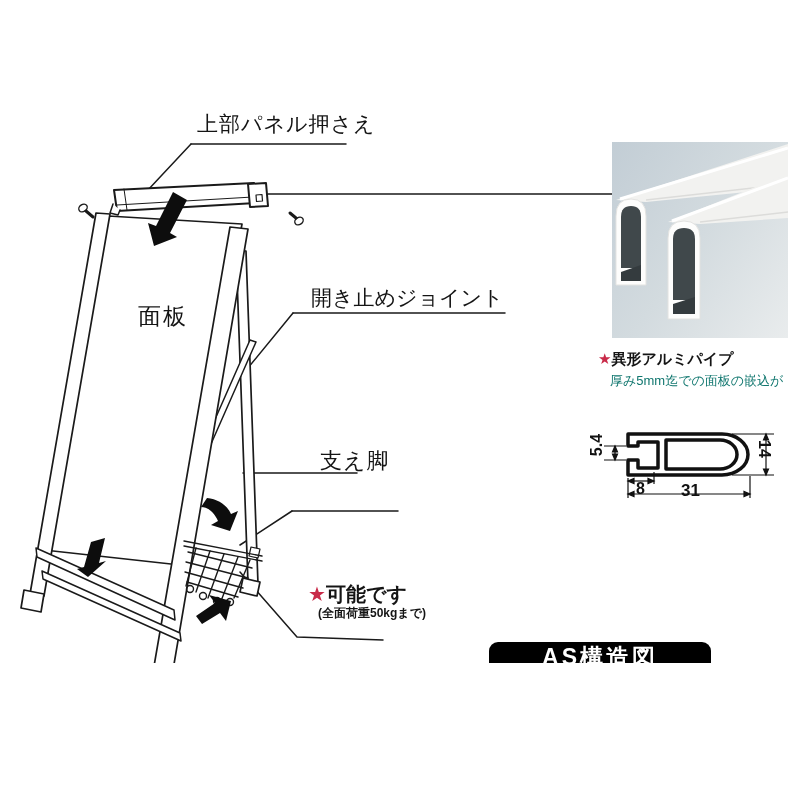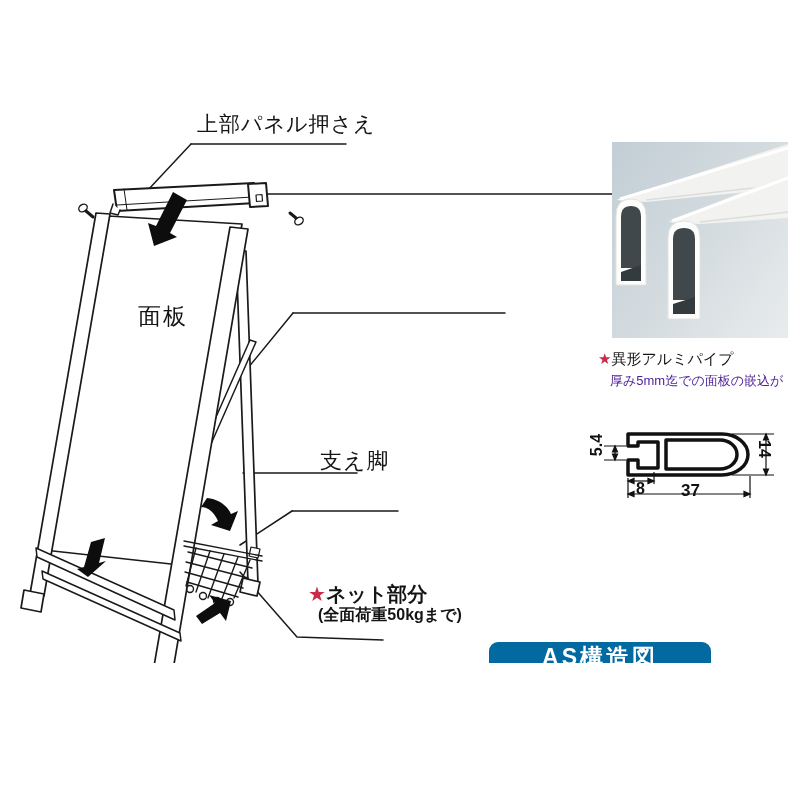--- a/index.html
+++ b/index.html
@@ -7,34 +7,34 @@
          font-family:"Liberation Sans","DejaVu Sans",sans-serif;color:#111;}
   .lay{position:absolute;left:0;top:0;}
   .lbl{position:absolute;white-space:nowrap;color:#141414;}
   .lbl .star{color:#c92b49;}
   #lbl-top-holder{left:197px;top:110px;font-size:21px;letter-spacing:1px;}
   #lbl-panel{left:138px;top:301px;font-size:23px;letter-spacing:2px;}
   #lbl-joint{left:311px;top:284px;font-size:21px;}
   #lbl-support{left:284px;top:446px;font-size:22px;letter-spacing:1px;margin-left:36px;}
   #lbl-bar{left:303px;top:484px;font-size:22px;}
   #lbl-net{left:308px;top:581px;font-size:20px;font-weight:bold;}
-  #lbl-net-note{left:318px;top:605px;font-size:16px;font-weight:bold;}
+  #lbl-net-note{left:318px;top:605px;font-size:12px;font-weight:bold;}
   #photo{position:absolute;left:612px;top:142px;width:176px;height:196px;
          background:linear-gradient(125deg,#c2cdd5 0%,#d3dbdf 50%,#e9eced 100%);}
-  #lbl-pipe-title{left:598px;top:350px;font-size:15px;font-weight:normal;text-align:center;}
+  #lbl-pipe-title{left:598px;top:350px;font-size:15px;font-weight:bold;text-align:center;}
   #pipe-desc{position:absolute;left:610px;top:372px;font-size:13px;line-height:17px;
-             color:#4c1d95;white-space:nowrap;}
+             color:#0f766e;white-space:nowrap;}
   .dim{position:absolute;font-size:16px;font-weight:bold;color:#111;
        font-family:"Liberation Sans","DejaVu Sans",sans-serif;}
   #dim-54{left:586px;top:436px;transform:rotate(-90deg);transform-origin:center;}
   #dim-8{left:636px;top:480px;}
   #dim-37{left:681px;top:481px;font-size:17px;}
   #dim-14{left:755px;top:440px;transform:rotate(90deg);transform-origin:center;}
   #badge{position:absolute;left:489px;top:642px;width:222px;height:31px;
-         background:#0369a1;border-radius:9px;display:flex;align-items:center;justify-content:center;}
+         background:#000000;border-radius:9px;display:flex;align-items:center;justify-content:center;}
   #badge span{color:#fff;font-weight:bold;font-size:23px;letter-spacing:3px;}
 </style>
 </head>
 <body>
 
 <div id="stage">
 
   <svg class="lay" width="800" height="800" viewBox="0 0 800 800">
     <g stroke="#1a1a1a" fill="none" stroke-linecap="round" stroke-linejoin="round">
 
@@ -167,36 +167,37 @@
       <path d="M178,18 L178,59" fill="none"></path>
       <path d="M178,18 L175.5,24 L180.5,24 Z"></path>
         <path d="M178,59 L175.5,53 L180.5,53 Z"></path>
     </g>
   </svg>
 
   <div class="lbl" id="lbl-top-holder">上部パネル押さえ</div>
 
   <div class="lbl" id="lbl-panel">面板</div>
 
+  <div class="lbl" id="lbl-joint">開き止めジョイント</div>
 
   <div class="lbl" id="lbl-support">支え脚</div>
 
 
-  <div class="lbl" id="lbl-net"><span class="star">★</span><span>ネット部分</span></div>
+  <div class="lbl" id="lbl-net"><span class="star">★</span><span>可能です</span></div>
 
   <div class="lbl" id="lbl-net-note">(全面荷重50kgまで)</div>
 
   <div class="lbl" id="lbl-pipe-title"><span class="star">★</span><span>異形アルミパイプ</span></div>
 
   <div id="pipe-desc">
     <div>厚み5mm迄での面板の嵌込が</div>
   </div>
 
   <div class="dim" id="dim-54">5.4</div>
   <div class="dim" id="dim-8">8</div>
-  <div class="dim" id="dim-37">37</div>
+  <div class="dim" id="dim-37">31</div>
   <div class="dim" id="dim-14">14</div>
 
   <div id="badge">
     <span>AS構造図</span>
   </div>
 
 </div>
 
 </body></html>

